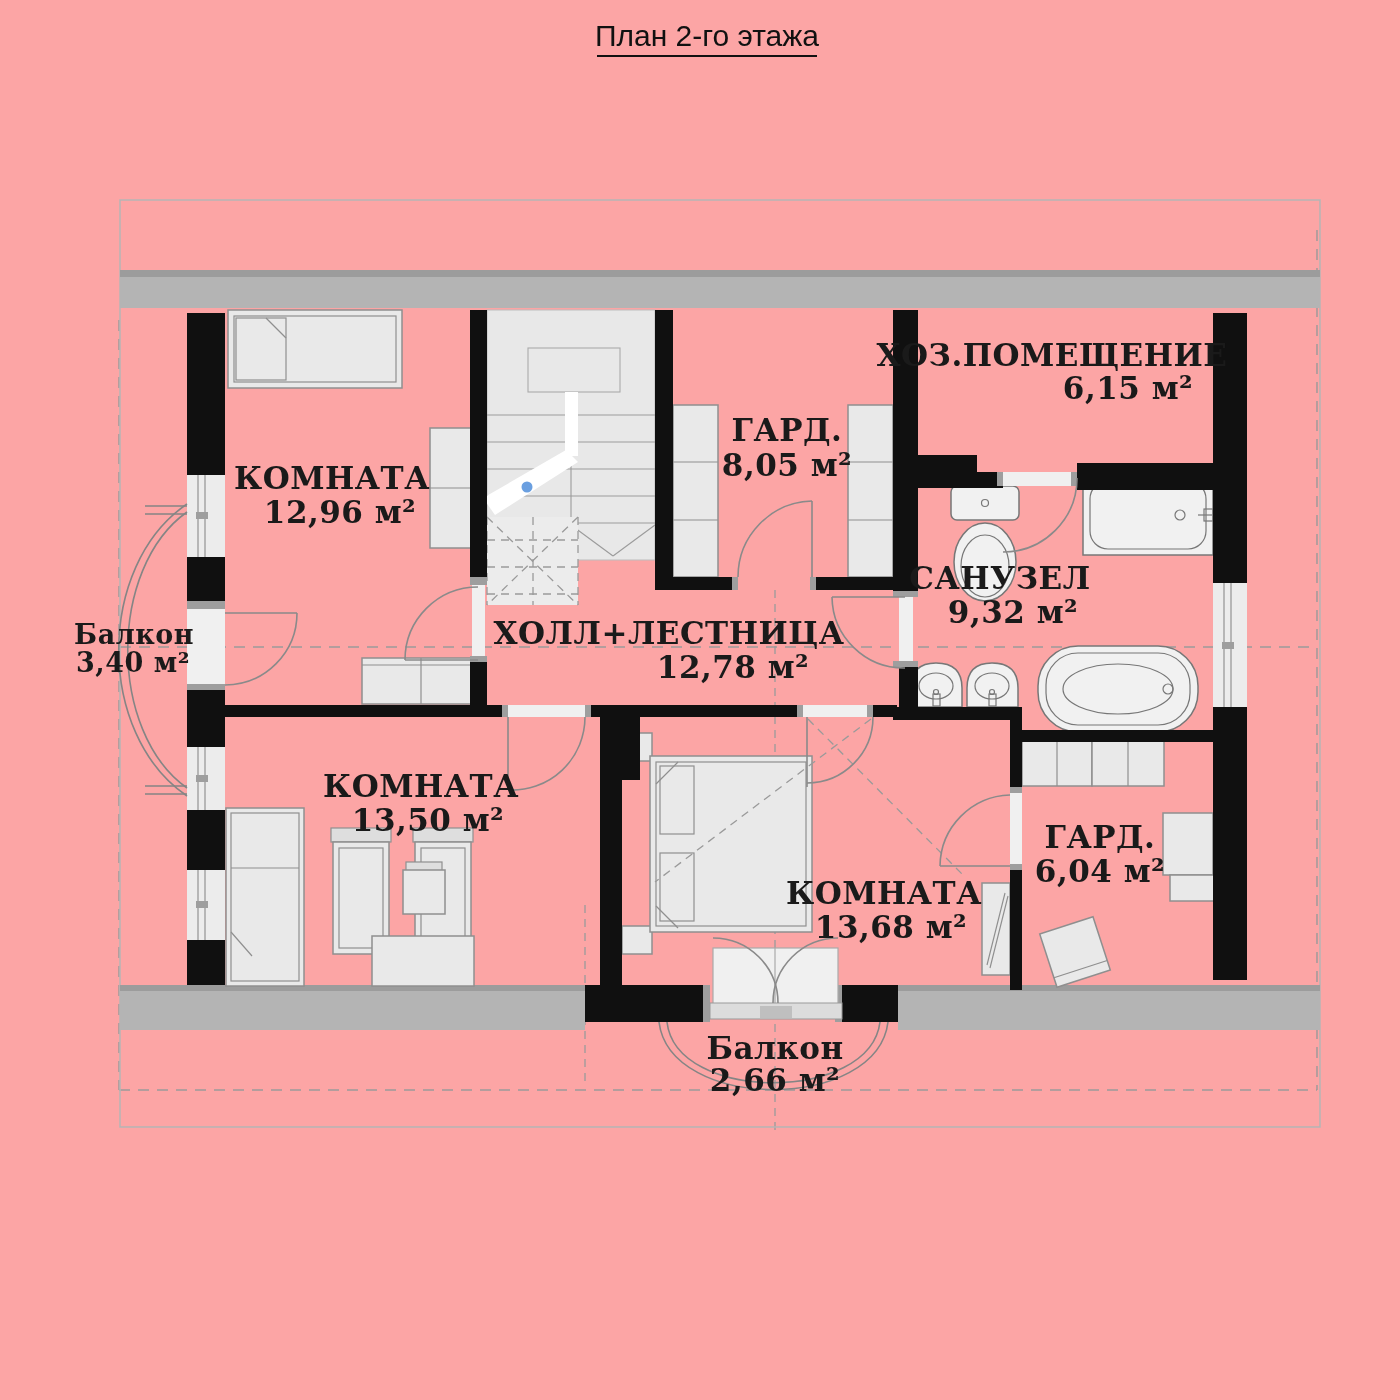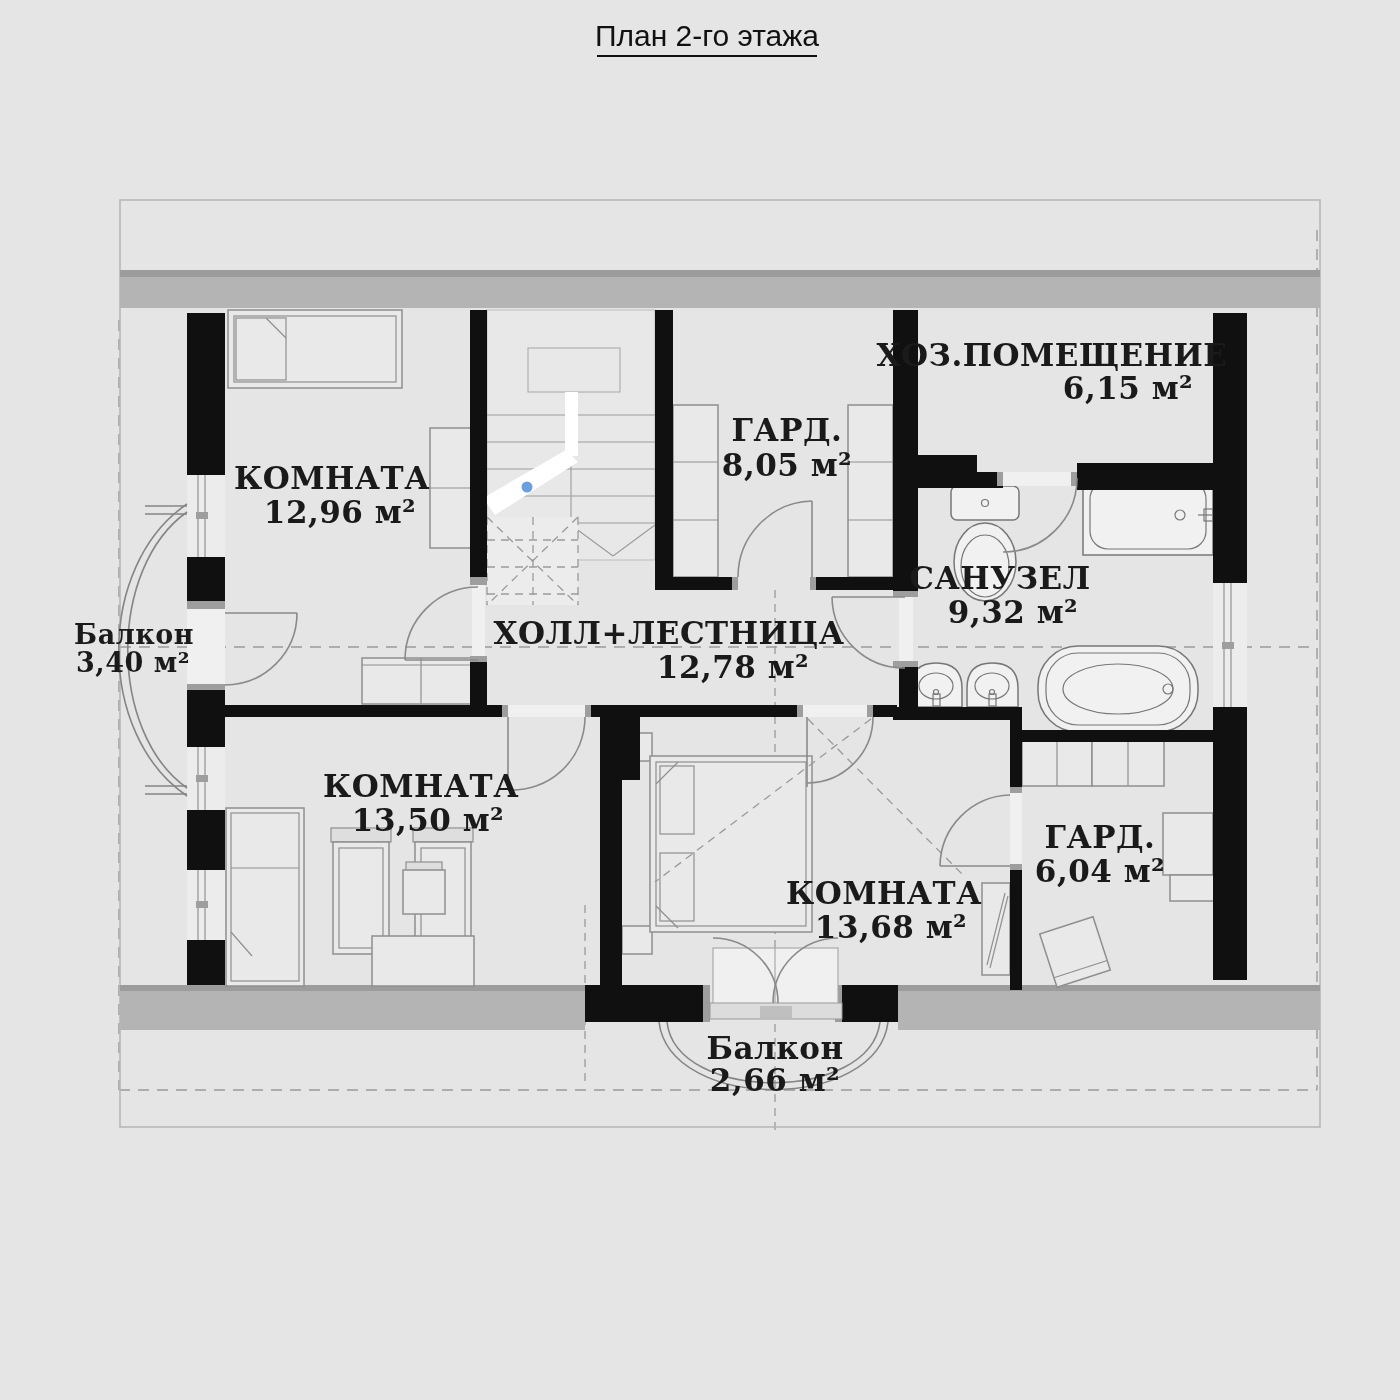--- a/index.html
+++ b/index.html
@@ -1,16 +1,16 @@
 <!DOCTYPE html>
 <html><head>
 <meta charset="utf-8">
 <style>
   html,body{margin:0;padding:0;background:#ffffff;}
-  .canvas{width:1400px;height:1400px;background:#e5e5e5;position:relative;overflow:hidden;}
+  .canvas{width:1400px;height:1400px;background:#fca5a5;position:relative;overflow:hidden;}
   svg{display:block;}
   .wall{fill:#101010;}
   .band{fill:#b4b4b4;}
   .band-edge{fill:#9c9c9c;}
   .open{fill:#f0f0f0;}
   .jamb{fill:#9e9e9e;}
   .win{fill:#ececec;}
   .winline{stroke:#9a9a9a;stroke-width:1.3;}
   .furn{fill:#e9e9e9;stroke:#8f8f8f;stroke-width:1.5;}
   .furncap{fill:#dedede;stroke:#8f8f8f;stroke-width:1.2;}

